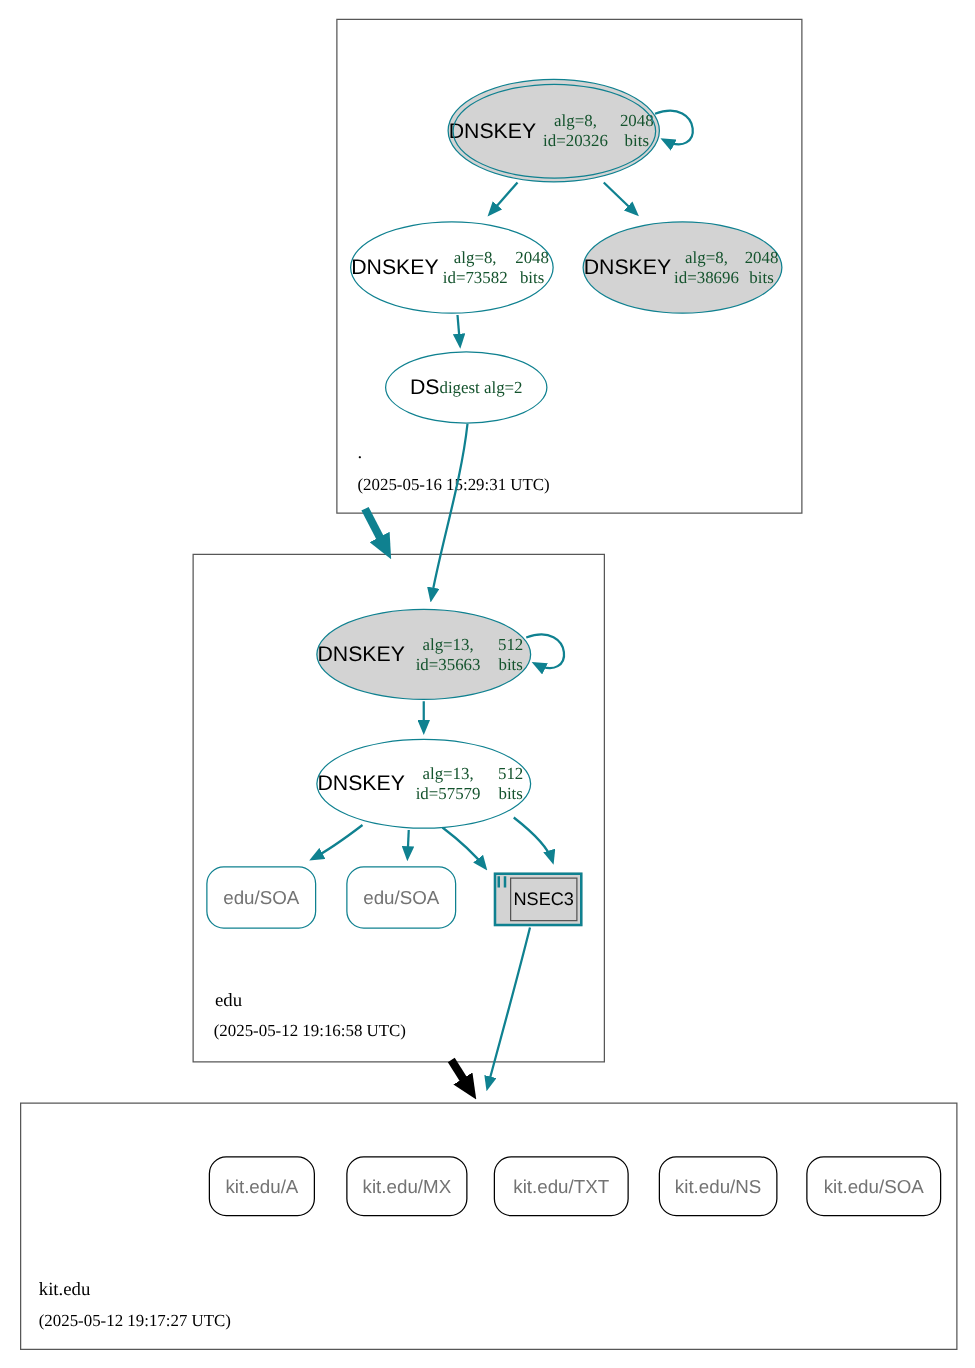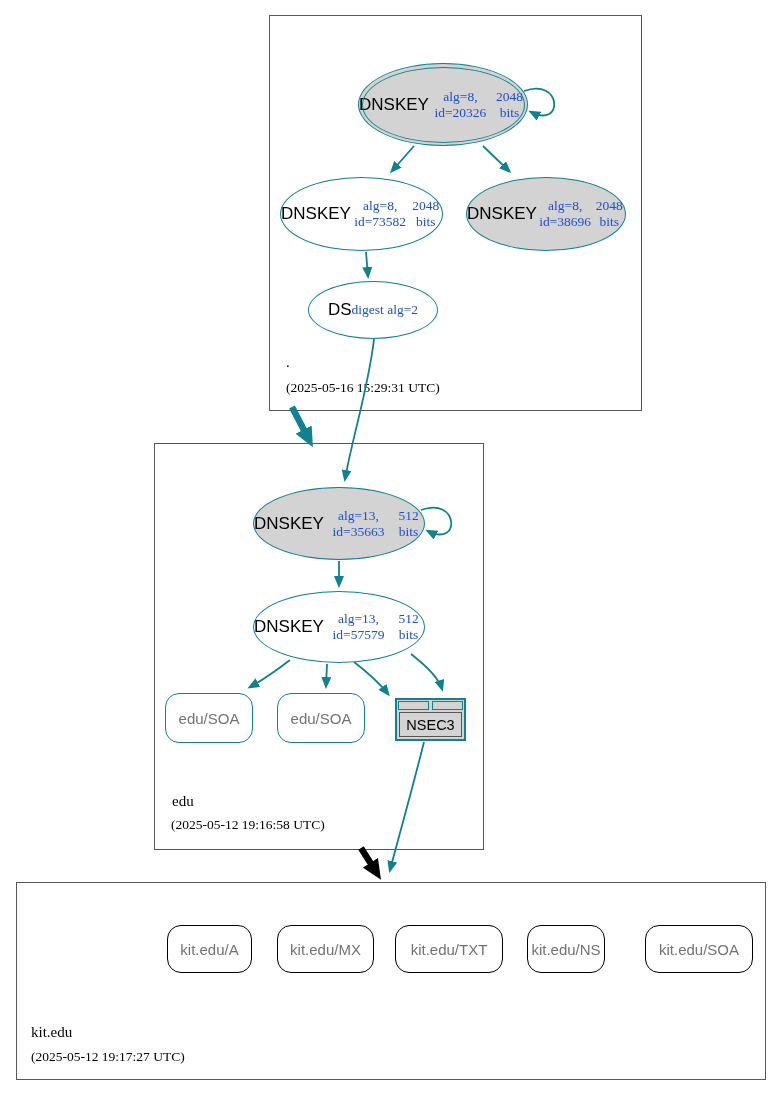--- a/index.html
+++ b/index.html
@@ -50,40 +50,40 @@
     border:1.8px solid var(--teal);
     border-radius:50%;
     pointer-events:none;
   }
   .node-title{
     font-family:"Liberation Sans",sans-serif;
     font-size:17px;color:#000;line-height:1.12;
   }
   .node-detail{
     font-family:"Liberation Serif",serif;
-    font-size:13.5px;color:#1d4ed8;line-height:1.18;
+    font-size:13.5px;color:#14532d;line-height:1.18;
   }
   .rrset{
     position:absolute;
     border:1.6px solid var(--teal);
     border-radius:14px;
     background:#fff;
     display:flex;align-items:center;justify-content:center;
     font-family:"Liberation Sans",sans-serif;
     font-size:15px;color:#737373;
     box-sizing:border-box;
     white-space:nowrap;
   }
   .rrset.black{border-color:#000;}
   .nsec3{
     position:absolute;
     background:var(--gray-fill);
     border:2.6px solid var(--teal);
     box-sizing:border-box;
-    display:flex;flex-direction:column;
+    display:flex;flex-direction:row;
   }
   .nsec3-cells{
     display:flex;gap:3px;
     padding:1px 1px 0 1px;
     height:9px;
   }
   .nsec3-cell{
     flex:1;
     border:1.6px solid var(--teal);
     background:var(--gray-fill);
@@ -192,16 +192,16 @@
     <div class="nsec3-cells">
       <div class="nsec3-cell"></div>
       <div class="nsec3-cell"></div>
     </div>
     <div class="nsec3-label">NSEC3</div>
   </div>
 
   <div class="rrset black" style="left:167px;top:925px;width:85px;height:48px;">kit.edu/A</div>
   <div class="rrset black" style="left:395px;top:925px;width:108px;height:48px;">kit.edu/TXT</div>
   <div class="rrset black" style="left:277px;top:925px;width:97px;height:48px;">kit.edu/MX</div>
-  <div class="rrset black" style="left:527px;top:925px;width:78px;height:48px;">kit.edu/NS</div>
+  <div class="rrset black" style="left:527px;top:925px;width:95px;height:48px;">kit.edu/NS</div>
   <div class="rrset black" style="left:645px;top:925px;width:108px;height:48px;">kit.edu/SOA</div>
 
 </div>
 
 </body></html>

